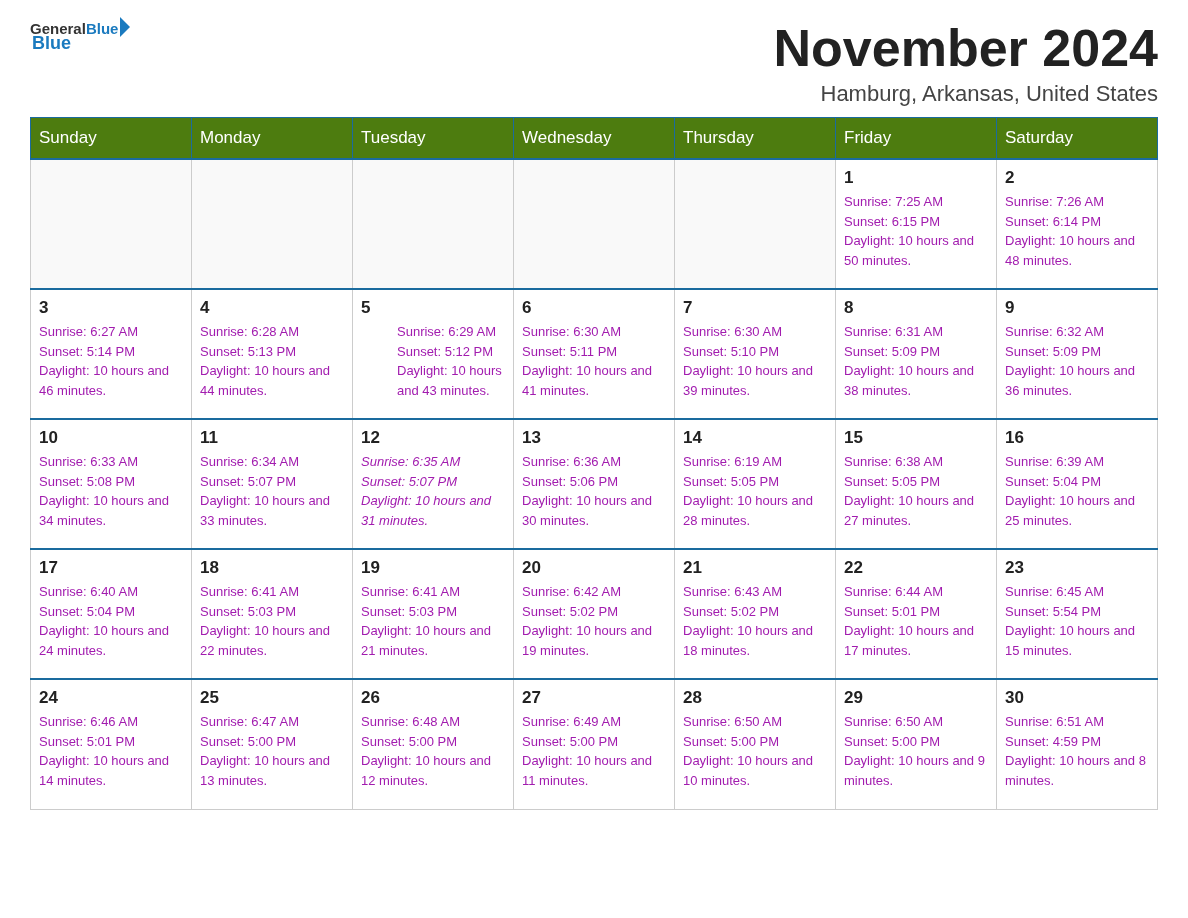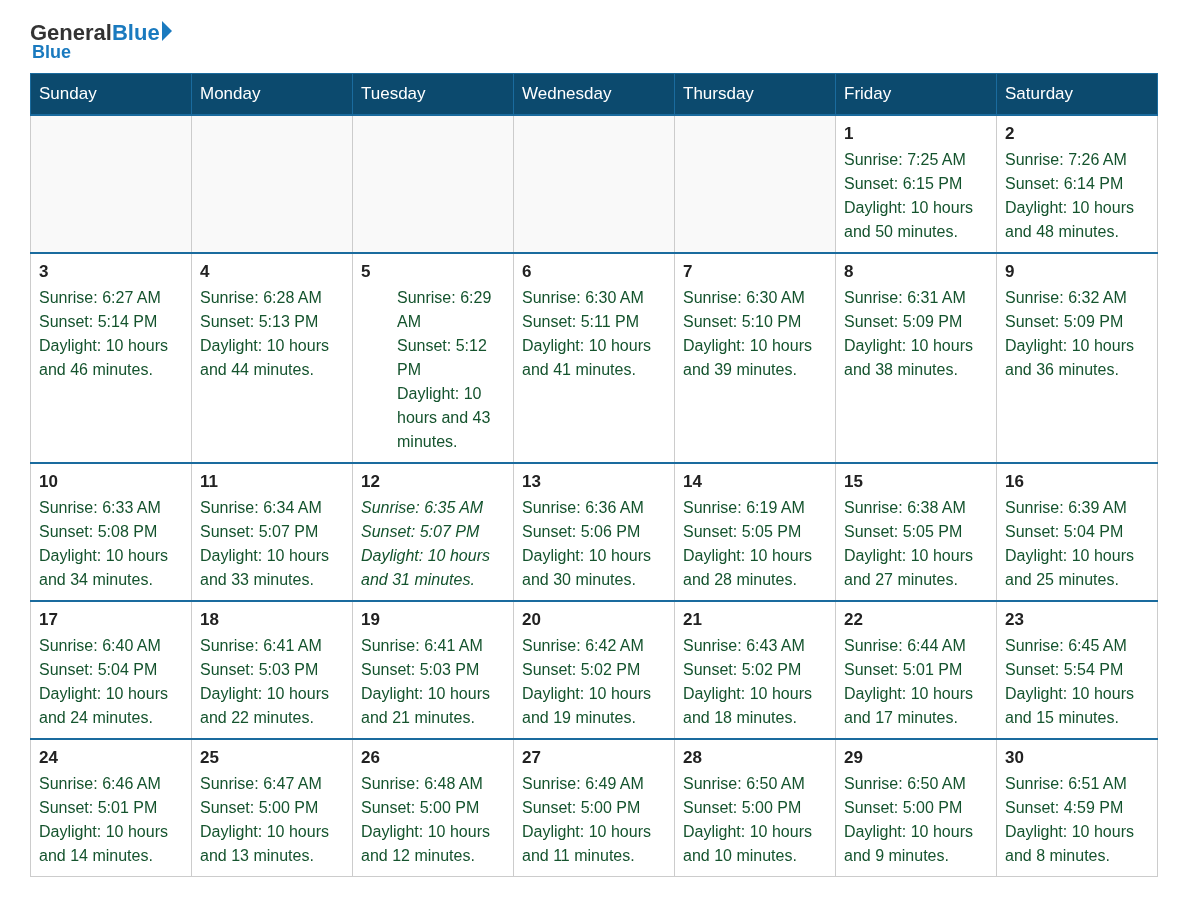--- a/index.html
+++ b/index.html
@@ -17,21 +17,21 @@
       margin-bottom: 10px;
     }
     .logo {
       display: flex;
       flex-direction: column;
       align-items: flex-start;
     }
     .logo-text {
       display: flex;
       align-items: center;
-      font-size: 22px;
+      font-size: 15px;
       font-weight: bold;
       color: #333;
     }
     .logo-blue {
       color: #1a7abf;
     }
     .logo-arrow {
       width: 0;
       height: 0;
       border-left: 10px solid #1a7abf;
@@ -60,21 +60,21 @@
       font-size: 22px;
       color: #444;
       margin-top: 4px;
     }
     .calendar {
       width: 100%;
       border-collapse: collapse;
       margin-top: 10px;
     }
     .calendar th {
-      background-color: #0c4a6e;
+      background-color: #4d7c0f;
       color: #fff;
       font-size: 17px;
       font-weight: normal;
       padding: 10px 8px;
       text-align: left;
       border: 1px solid #1a6b9e;
     }
     .calendar td {
       border: 1px solid #ccc;
       vertical-align: top;
@@ -84,22 +84,22 @@
       height: 130px;
     }
     .day-num {
       font-size: 17px;
       font-weight: bold;
       color: #222;
       display: block;
       margin-bottom: 4px;
     }
     .day-info {
-      font-size: 16px;
-      color: #14532d;
+      font-size: 13px;
+      color: #a21caf;
       line-height: 1.5;
     }
     .empty-cell {
       background: #f9f9f9;
     }
     .week-row td {
       border-top: 2px solid #1a6b9e;
     }
   </style>
 </head>
@@ -108,20 +108,22 @@
 <div class="header">
   <div class="logo">
     <div class="logo-text">
       <span>General</span>
         <span class="logo-blue">Blue</span>
         <div class="logo-arrow"></div>
     </div>
     <div class="logo-sub">Blue</div>
   </div>
   <div class="title-section">
+    <div class="month-title">November 2024</div>
+    <div class="location">Hamburg, Arkansas, United States</div>
   </div>
 </div>
 
 <table class="calendar">
   <thead>
     <tr>
     <th>Sunday</th>
         <th>Monday</th>
         <th>Tuesday</th>
         <th>Wednesday</th>

